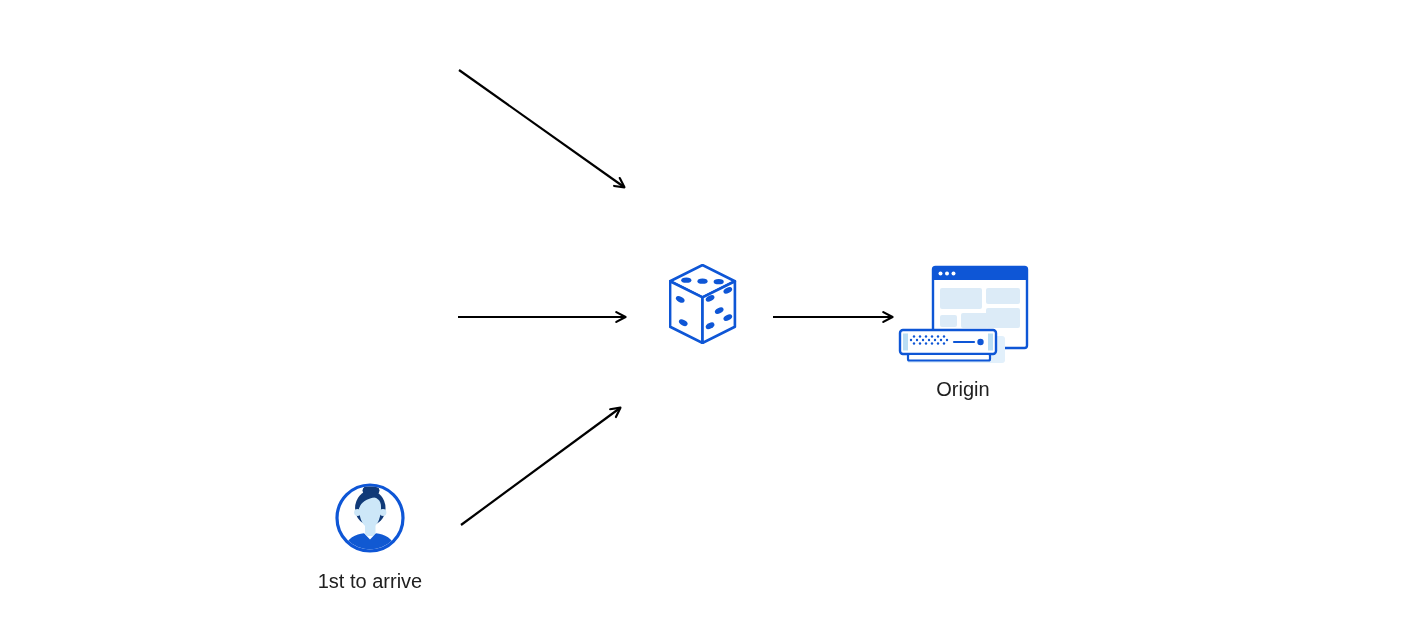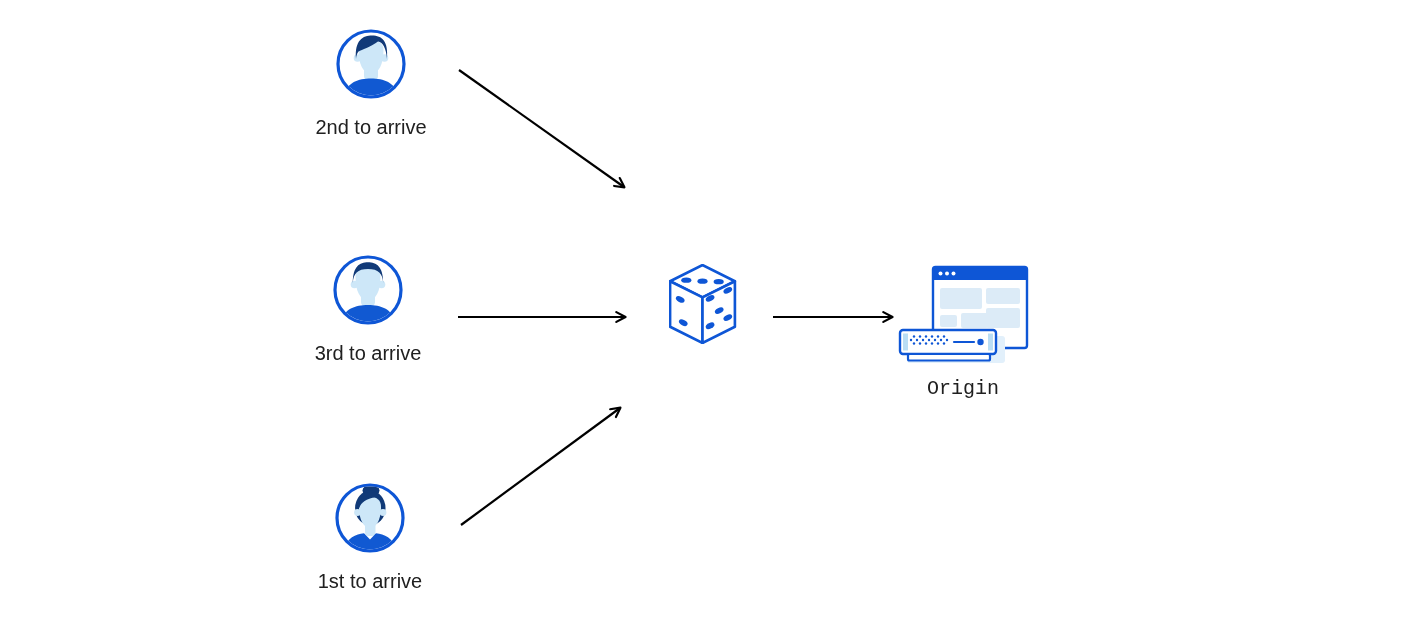--- a/index.html
+++ b/index.html
@@ -18,78 +18,40 @@
     line-height:1.1;
     color:#202020;
     text-align:center;
     white-space:nowrap;
   }
   .node-client-2nd{left:291px;top:28px;width:160px;}
   .node-client-3rd{left:288px;top:254px;width:160px;}
   .node-client-1st{left:290px;top:482px;width:160px;}
   .node-dice{left:668px;top:264px;width:70px;}
   .node-origin{left:896px;top:262px;width:134px;}
-  .node-origin .label{margin-top:14px;font-family:Liberation Mono, monospace;}
+  .node-origin .label{margin-top:14px;}
 </style>
 </head>
 <body>
 
 <div class="canvas">
 
   <svg class="edges" width="1405" height="633" viewBox="0 0 1405 633">
     <defs>
       <marker id="ah" viewBox="0 0 12 12" refX="9.5" refY="6" markerWidth="13" markerHeight="13" markerUnits="userSpaceOnUse" orient="auto">
         <path d="M1.5,1.5 L10,6 L1.5,10.5" fill="none" stroke="#000000" stroke-width="2" stroke-linecap="round" stroke-linejoin="round"></path>
       </marker>
     </defs>
     <line x1="459" y1="70" x2="624" y2="187" stroke="#000000" stroke-width="2.2" marker-end="url(#ah)"></line>
     <line x1="458" y1="317" x2="625" y2="317" stroke="#000000" stroke-width="2.2" marker-end="url(#ah)"></line>
     <line x1="461" y1="525" x2="620" y2="408" stroke="#000000" stroke-width="2.2" marker-end="url(#ah)"></line>
     <line x1="773" y1="317" x2="892" y2="317" stroke="#000000" stroke-width="2.2" marker-end="url(#ah)"></line>
   </svg>
 
-  <div class="node node-client-2nd">
-    <svg width="72" height="72" viewBox="0 0 72 72">
-      <defs>
-          <clipPath id="c1">
-            <circle cx="36" cy="36" r="31.4"></circle>
-          </clipPath>
-        </defs>
-      <circle cx="36" cy="36" r="33" fill="#ffffff" stroke="#0e56d6" stroke-width="3.2"></circle>
-      <g clip-path="url(#c1)">
-        <rect x="29" y="33" width="14" height="20" rx="5" fill="#cde7f8"></rect>
-        <path d="M8,72 C10,55 22,50.5 36,50.5 C50,50.5 62,55 64,72 Z" fill="#1159d2"></path>
-        <circle cx="22.5" cy="30" r="3.8" fill="#cde7f8"></circle>
-        <circle cx="49.5" cy="30" r="3.8" fill="#cde7f8"></circle>
-        <path d="M23.5,22 C23.5,36 28,45.5 36,45.5 C44,45.5 48.5,36 48.5,22 C48.5,15.5 44,12.5 36,12.5 C28,12.5 23.5,15.5 23.5,22 Z" fill="#cde7f8"></path>
-        <path d="M21,31 C19.5,12 28,7.5 37,7.5 C47,7.5 53.5,13 52,31 C51,20 48,14.5 43,13.5 C35,19.5 27,21.5 23.5,23.5 C22,25.5 21.2,28 21,31 Z" fill="#113a78"></path>
-      </g>
-    </svg>
-    <div class="label">2nd to arrive</div>
-  </div>
 
-  <div class="node node-client-3rd">
-    <svg width="72" height="72" viewBox="0 0 72 72">
-      <defs>
-          <clipPath id="c2">
-            <circle cx="36" cy="36" r="31.4"></circle>
-          </clipPath>
-        </defs>
-      <circle cx="36" cy="36" r="33" fill="#ffffff" stroke="#0e56d6" stroke-width="3.2"></circle>
-      <g clip-path="url(#c2)">
-        <rect x="29" y="34" width="14" height="19" rx="5" fill="#cde7f8"></rect>
-        <path d="M8,72 C10,55.5 22,51 36,51 C50,51 62,55.5 64,72 Z" fill="#1159d2"></path>
-        <circle cx="22.5" cy="30.5" r="3.8" fill="#cde7f8"></circle>
-        <circle cx="49.5" cy="30.5" r="3.8" fill="#cde7f8"></circle>
-        <path d="M23.5,23 C23.5,37 28,46 36,46 C44,46 48.5,37 48.5,23 C48.5,16.5 44,13.5 36,13.5 C28,13.5 23.5,16.5 23.5,23 Z" fill="#cde7f8"></path>
-        <path d="M20.8,29 C20.8,12.5 27.5,8.3 36,8.3 C44.5,8.3 51.2,12.5 51.2,29 C50.6,19.5 46.5,15 36,15 C25.5,15 21.4,19.5 20.8,29 Z" fill="#113a78"></path>
-      </g>
-    </svg>
-    <div class="label">3rd to arrive</div>
-  </div>
 
   <div class="node node-client-1st">
     <svg width="72" height="72" viewBox="0 0 72 72">
       <defs>
           <clipPath id="c3">
             <circle cx="36" cy="36" r="31.4"></circle>
           </clipPath>
         </defs>
       <circle cx="36" cy="36" r="33" fill="#ffffff" stroke="#0e56d6" stroke-width="3.2"></circle>
       <g clip-path="url(#c3)">

